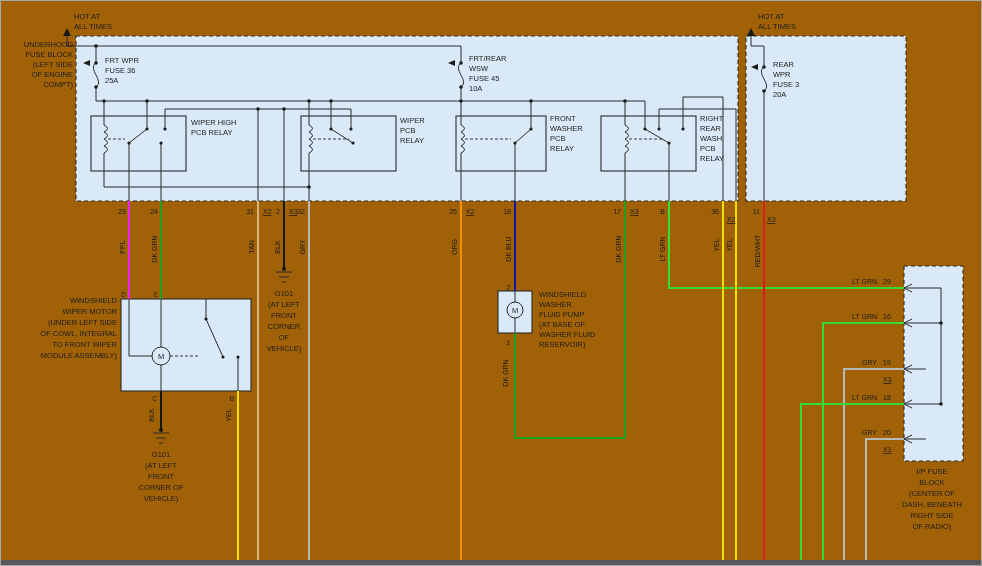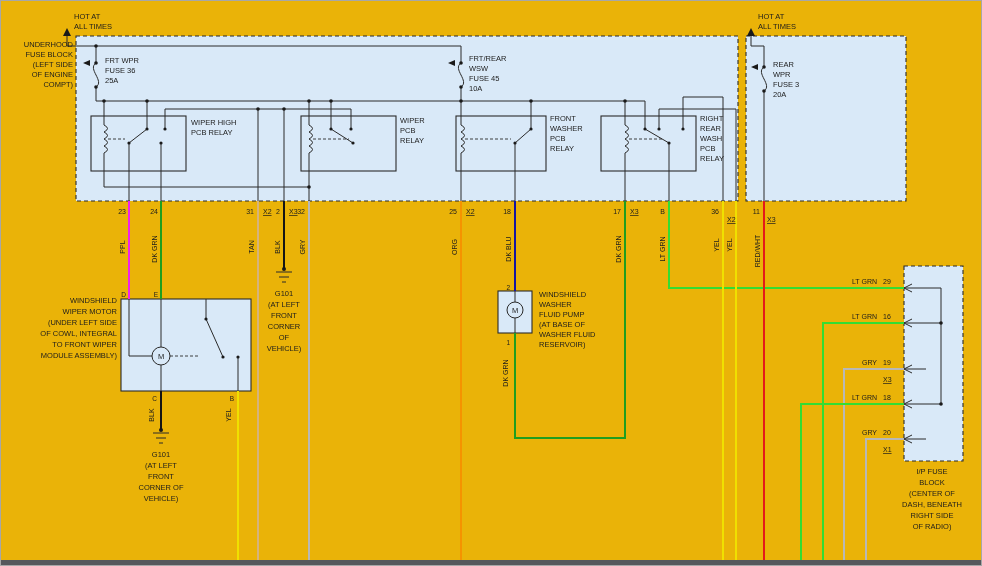--- a/index.html
+++ b/index.html
@@ -1,16 +1,16 @@
 <!DOCTYPE html>
 <html><head>
 <meta charset="utf-8">
 <style>
   html,body{margin:0;padding:0;background:#ffffff;}
-  .stage{position:relative;width:982px;height:566px;background:#eab308;border:1px solid #a7a7a7;
+  .stage{position:relative;width:982px;height:566px;background:#a16207;border:1px solid #a7a7a7;
          box-sizing:border-box;overflow:hidden;font-family:"Liberation Sans",sans-serif;}
   svg{position:absolute;top:0;left:0;}
   .t{font-size:7.5px;fill:#1c1c1c;}
   .t7{font-size:7px;fill:#1c1c1c;}
   .t65{font-size:6.5px;fill:#1c1c1c;}
   .end{text-anchor:end}
   .mid{text-anchor:middle}
   .u{text-decoration:underline}
   .blk{stroke:#2a2a2a;stroke-width:1;fill:none}
   .dashl{stroke:#2a2a2a;stroke-width:0.9;fill:none;stroke-dasharray:3 2}

